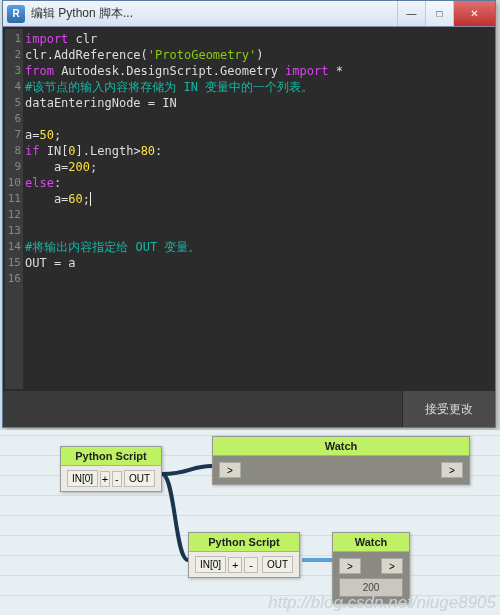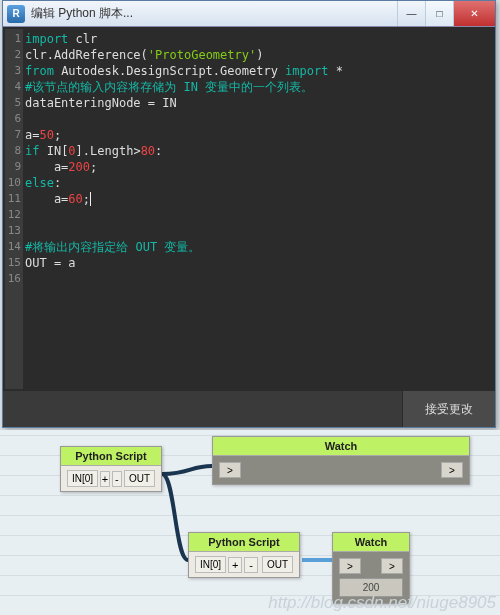--- a/index.html
+++ b/index.html
@@ -13,24 +13,24 @@
   .winbtns { display: flex; height: 100%; }
   .winbtns div { width: 28px; display: flex; align-items: center; justify-content: center; border-left: 1px solid #bcd; font-size: 10px; color: #333; }
   .winbtns .close { background: linear-gradient(#e07070,#c03030); color: #fff; width: 42px; }
   .winbtns .max { background: linear-gradient(#f5f9fd,#dce8f4); }
   
   .editor { position: absolute; left: 2px; top: 28px; right: 2px; bottom: 38px; background: #2b2b2b; font-family: Consolas, monospace; font-size: 12px; line-height: 16px; overflow: hidden; }
   .gutter { position: absolute; left: 0; top: 0; width: 18px; bottom: 0; background: #3c3c3c; color: #888; text-align: right; padding: 2px 2px 0 0; }
   .gutter div { height: 16px; font-size: 11px; }
   .code { position: absolute; left: 20px; top: 2px; right: 0; bottom: 0; color: #ddd; white-space: pre; }
   .code div { height: 16px; }
-  .kw { color: #14b8a6; }
+  .kw { color: #d946ef; }
   .str { color: #84cc16; }
   .cm { color: #14b8a6; }
-  .num { color: #ef4444; }
+  .num { color: #fde047; }
   .cursor { border-left: 1px solid #eee; }
   
   .btnbar { position: absolute; left: 0; right: 0; bottom: 0; height: 36px; background: #3a3a3a; display: flex; justify-content: flex-end; }
   .btnbar button { background: #4a4a4a; color: #ddd; border: none; border-left: 1px solid #2a2a2a; padding: 0 22px; font-size: 12px; }
   
   
   .graph { position: absolute; left: 0; top: 430px; right: 0; bottom: 0; background: repeating-linear-gradient(0deg,#e8eff3 0,#e8eff3 19px,#d4dde2 19px,#d4dde2 20px),repeating-linear-gradient(90deg,transparent 0,transparent 19px,#d4dde2 19px,#d4dde2 20px); }
   .watermark { position: absolute; right: 4px; bottom: 2px; color: #c8d2d8; font-size: 17px; font-style: italic; }
   
   .node { position: absolute; background: #dcdcdc; border: 1px solid #999; border-radius: 0; box-shadow: 1px 1px 3px rgba(0,0,0,0.25); }

